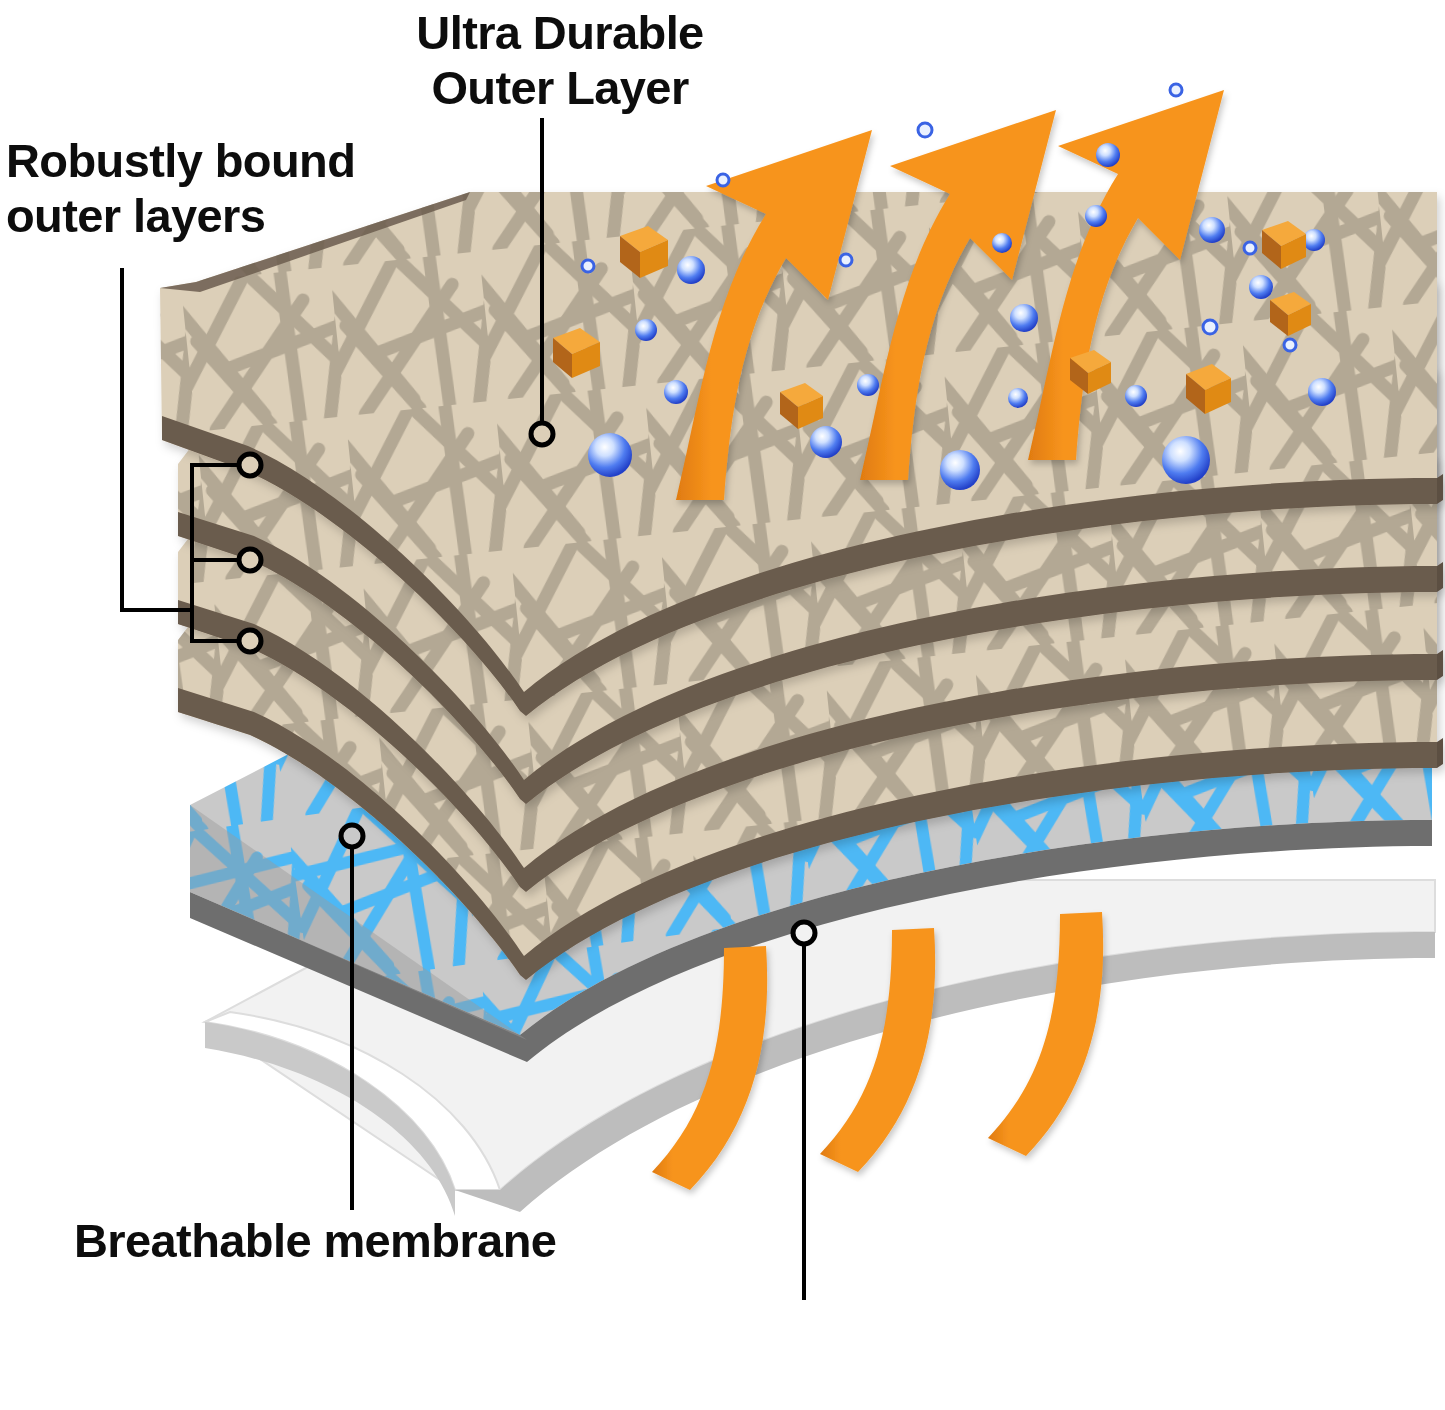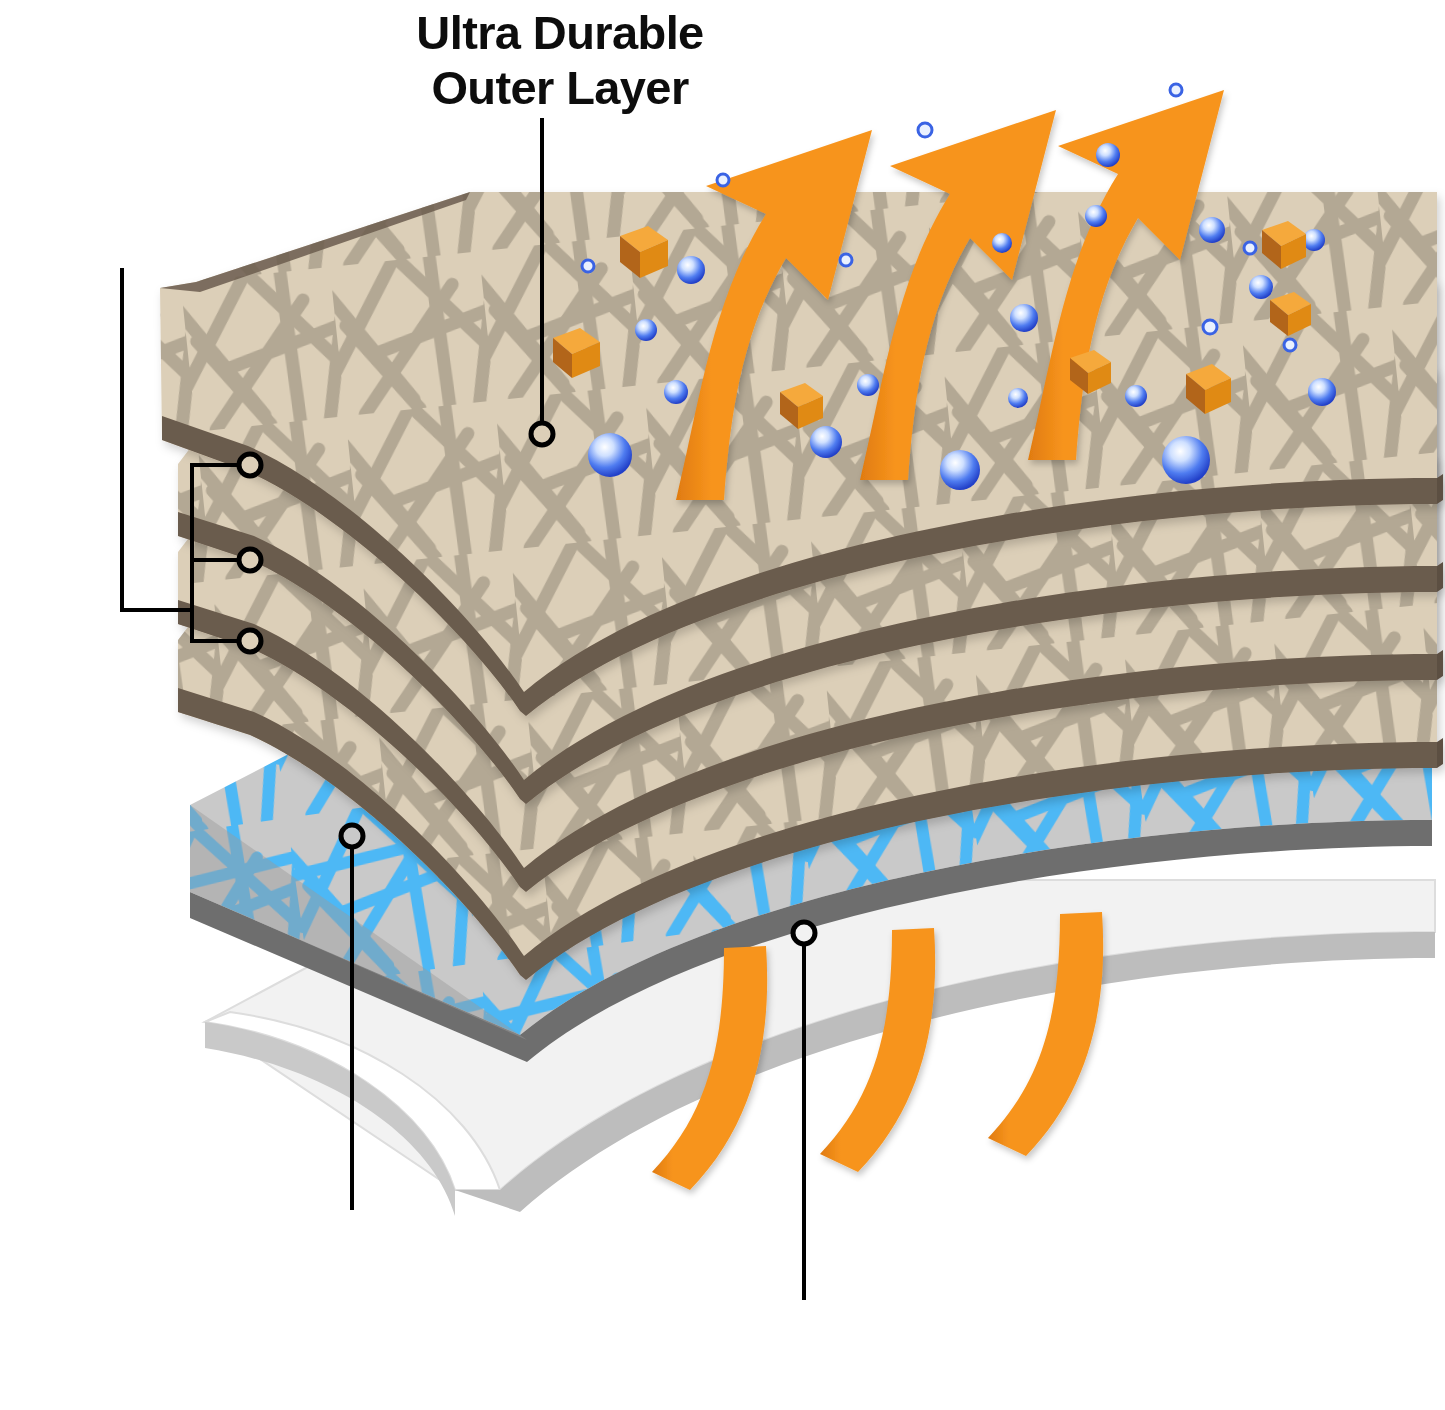--- a/index.html
+++ b/index.html
@@ -279,16 +279,19 @@
       <circle cx="250" cy="560" r="11" fill="#DCCFB8" stroke="#000" stroke-width="5"></circle>
       <circle cx="250" cy="641" r="11" fill="#DCCFB8" stroke="#000" stroke-width="5"></circle>
       <circle cx="352" cy="836" r="11" fill="#C9C9C9" stroke="#000" stroke-width="5"></circle>
       <circle cx="804" cy="933" r="11" fill="#F2F2F2" stroke="#000" stroke-width="5"></circle>
     </g>
   </svg>
 
   <div class="lbl" id="lbl-outer">Ultra Durable
 Outer Layer</div>
 
-
+  <div class="lbl" id="lbl-bound">Robustly bound
+outer layers</div>
+
+  <div class="lbl" id="lbl-membrane">Breathable membrane</div>
 
 
 </div>
 
 </body></html>

